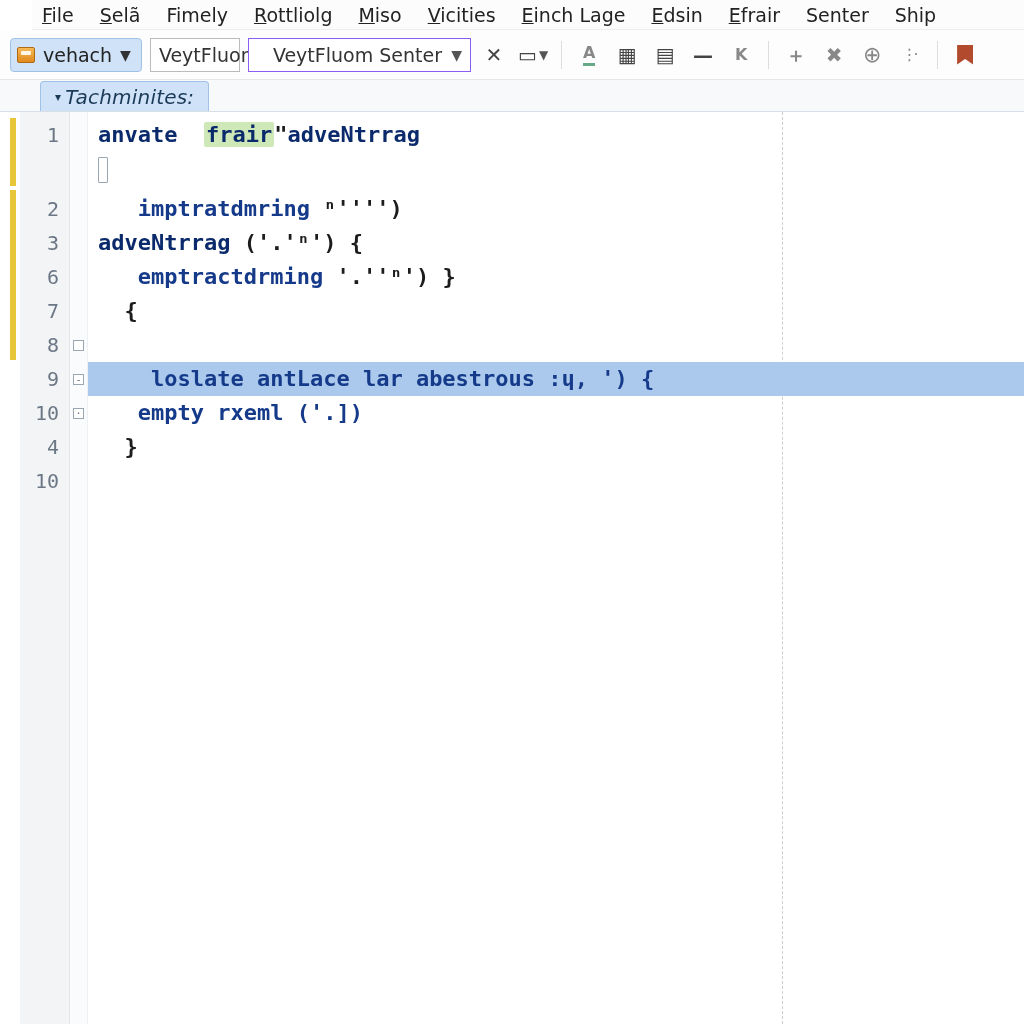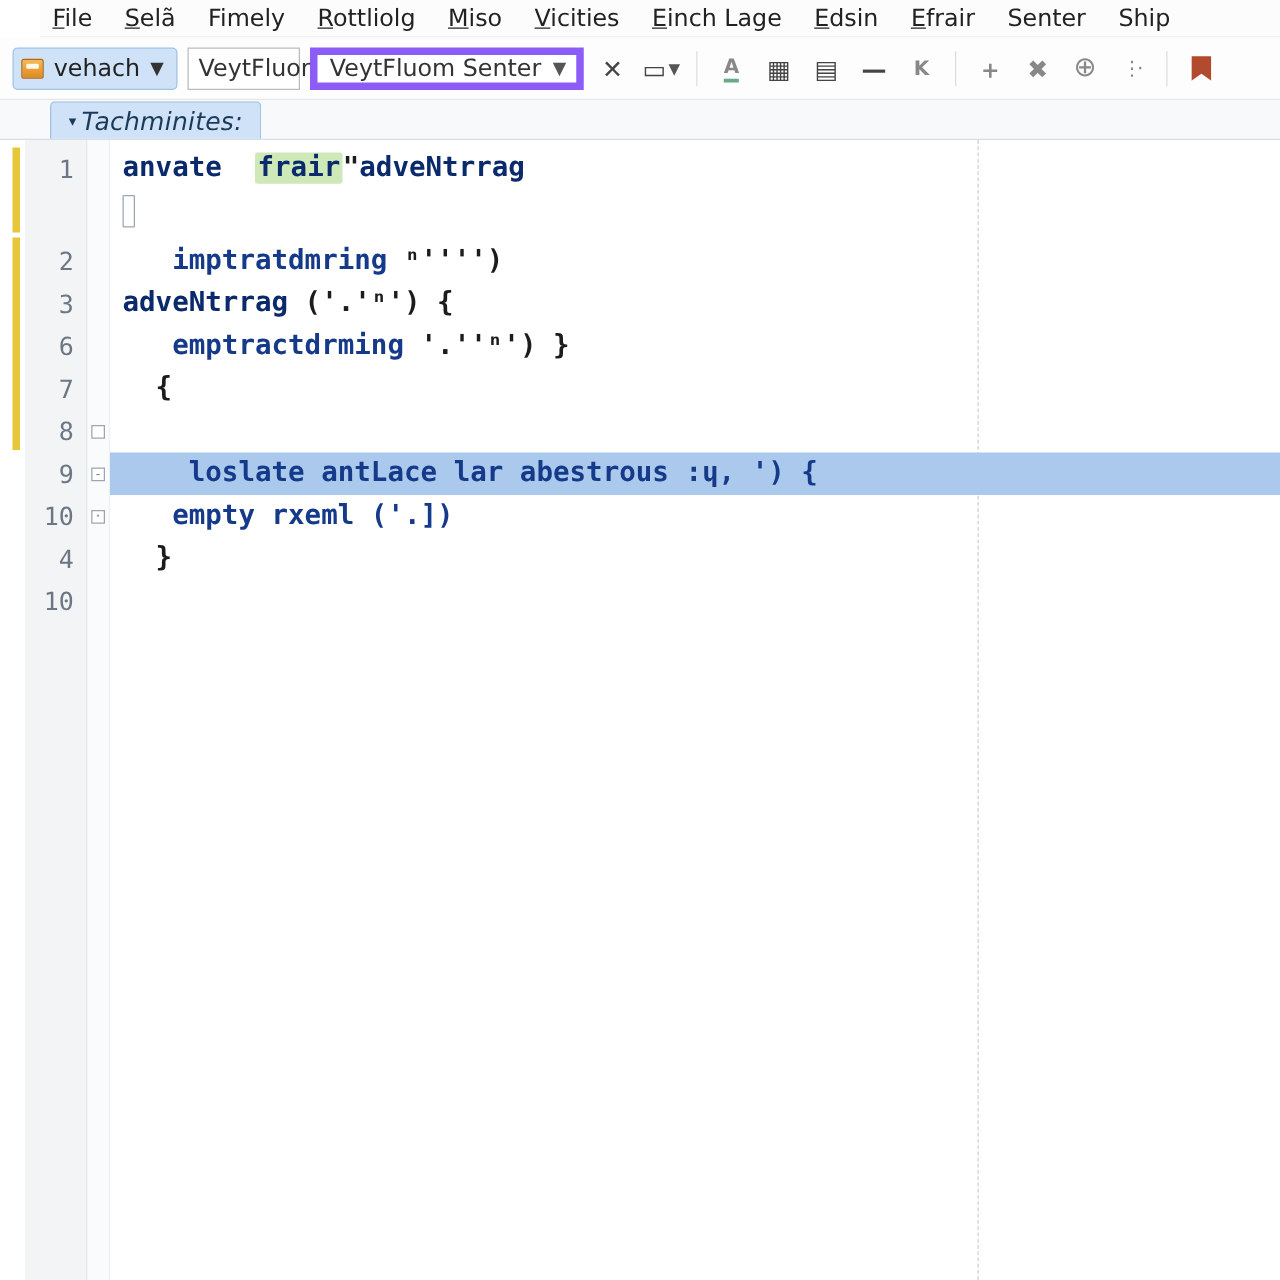--- a/index.html
+++ b/index.html
@@ -14,21 +14,21 @@
   .toolbar { height: 50px; display: flex; align-items: center; padding: 0 10px; gap: 8px; background: #fdfdfd; border-bottom: 1px solid #e6e6e6; }
   .tb-btn { display:inline-flex; align-items:center; justify-content:center; height: 34px; min-width: 30px; border:1px solid transparent; border-radius:3px; color:#444; }
   .tb-sep { width:1px; height:28px; background:#ddd; margin:0 4px; }
   
   .file-selector { display:flex; align-items:center; gap:8px; height:34px; padding:0 10px 0 6px; background:#cfe2f7; border:1px solid #9fc2e6; border-radius:4px; font-size:19px; color:#222; }
   .file-selector .disk-icon { width:18px; height:16px; background:linear-gradient(#f6b955,#e08a1e); border:1px solid #b06a10; border-radius:2px; position:relative; }
   .file-selector .disk-icon::after { content:""; position:absolute; left:3px; top:3px; width:10px; height:4px; background:#fff8e8; border-radius:1px; }
   .file-selector .caret { font-size:14px; color:#333; }
   
   .text-field { height:34px; border:1px solid #bbb; background:#fff; font-size:19px; padding:0 8px; display:flex; align-items:center; color:#333; }
-  .combo { height:34px; border:6px solid #8b5cf6; background:#fff; font-size:19px; padding:0 28px 0 10px; display:flex; align-items:center; color:#333; position:relative; min-width:210px; }
+  .combo { height:34px; border:1px solid #8b5cf6; background:#fff; font-size:19px; padding:0 28px 0 24px; display:flex; align-items:center; color:#333; position:relative; min-width:210px; }
   .combo .caret { position:absolute; right:8px; font-size:14px; color:#555; }
   
   .glyph { font-size:20px; line-height:1; }
   .small-caret { font-size:12px; margin-left:2px; color:#555; }
   
   
   .tabstrip { height: 32px; display:flex; align-items:flex-end; background:#f7f9fb; border-bottom:1px solid #d8dee5; padding-left:40px; }
   .tab { height:30px; padding:0 14px; display:flex; align-items:center; background:#cfe2f7; border:1px solid #9fc2e6; border-bottom:none; border-radius:4px 4px 0 0; font-size:20px; color:#1b3a57; font-style:italic; letter-spacing:0.2px; }
   .tab .drop { font-size:12px; margin-right:4px; }
   

